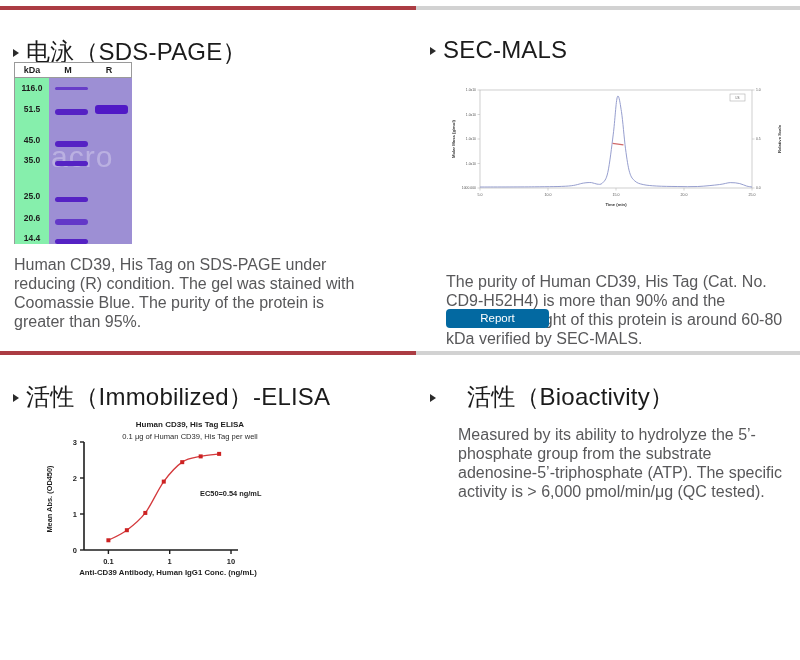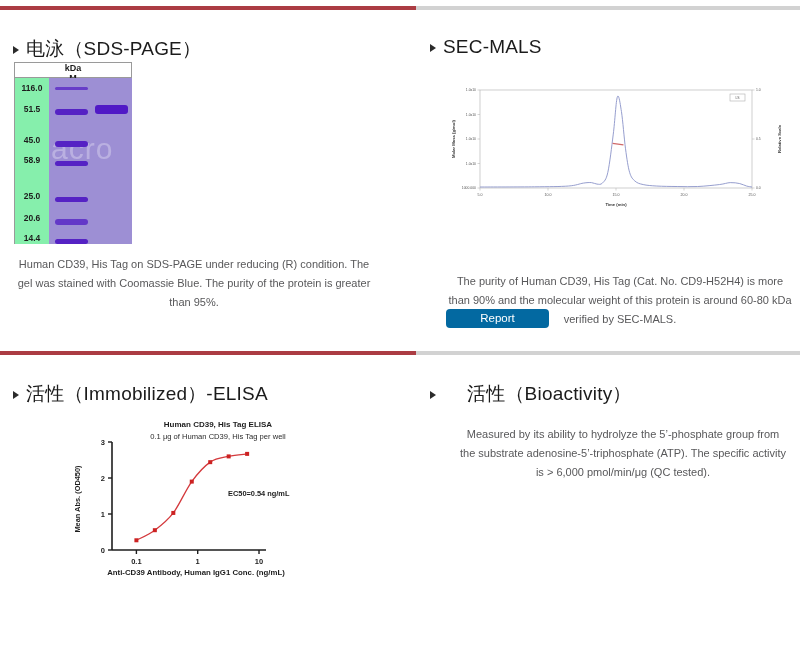--- a/index.html
+++ b/index.html
@@ -35,34 +35,33 @@
     display: flex; align-items: center; gap: 7px;
   }
   .section-head .bullet {
     display: inline-block;
     width: 0; height: 0;
     border-left: 6px solid #2b2b2b;
     border-top: 4px solid transparent;
     border-bottom: 4px solid transparent;
     position: relative; top: 1px;
   }
-  .section-head .htext { font-size: 19px; }
+  .section-head .htext { font-size: 24px; }
 
   #head-sdspage   { left: 13px; top: 36px; }
   #head-secmals   { left: 430px; top: 36px; }
   #head-elisa     { left: 13px; top: 381px; }
   #head-bioact    { left: 430px; top: 381px; gap: 31px; }
 
   
   .body-text {
     position: absolute;
-    font-size: 11px;
+    font-size: 16px;
     line-height: 19px;
     color: #58585a;
-    text-align: center;
   }
   #cap-sdspage { left: 14px; top: 255px; width: 360px; }
   #cap-secmals { left: 446px; top: 272px; width: 348px; }
   #cap-bioact  { left: 458px; top: 425px; width: 330px; }
   #cap-elisa   { left: 14px; top: 601px; width: 372px; }
 
   
   #report-button {
     position: absolute; left: 446px; top: 309px;
     width: 103px; height: 19px;
@@ -79,21 +78,20 @@
     position: absolute; left: 14px; top: 62px;
     width: 118px; height: 182px;
     background: #ffffff;
     border: 1px solid #9a9a9a;
   }
   .gel-header {
     position: absolute; left: 0; top: 0; width: 100%; height: 15px;
     display: flex; align-items: center;
     font-size: 9px; font-weight: bold; color: #1d1d1d;
     border-bottom: 1px solid #9a9a9a;
-    flex-direction: column;
   }
   .gel-header .lbl-kda { width: 34px; text-align: center; }
   .gel-header .lbl-m   { width: 38px; text-align: center; }
   .gel-header .lbl-r   { width: 44px; text-align: center; }
 
   .ladder-labels {
     position: absolute; left: 0; top: 15px; width: 34px; height: 166px;
     background: #86efac;
   }
   .ladder-labels span {
@@ -102,21 +100,21 @@
     font-size: 8.5px; font-weight: bold; color: #1d1d1d;
   }
 
   .gel-lanes {
     position: absolute; left: 34px; top: 15px;
     width: 83px; height: 166px;
     background: #9d8fd4;
     overflow: hidden;
   }
   .gel-lanes .wm {
-    position: absolute; left: 2px; top: 54px;
+    position: absolute; left: 2px; top: 62px;
     font-size: 30px; color: rgba(255,255,255,0.30);
     font-family: "Liberation Sans", sans-serif;
     letter-spacing: 1px;
   }
   .band {
     position: absolute;
     border-radius: 3px;
   }
   .band.m { left: 6px; width: 33px; background: #5522c4; }
   .band.r { left: 46px; width: 33px; background: #5019c6; }
@@ -124,21 +122,21 @@
   
   #secmals-figure {
     position: absolute; left: 444px; top: 84px;
     width: 347px; height: 128px;
     background: #ffffff;
   }
   #secmals-figure svg { display: block; }
 
   
   #elisa-figure {
-    position: absolute; left: 56px; top: 415px;
+    position: absolute; left: 28px; top: 415px;
     width: 330px; height: 175px;
     background: #14b8a6;
   }
   #elisa-figure svg { display: block; }
 </style>
 </head>
 <body>
 
 <div class="page">
 
@@ -154,21 +152,21 @@
   <div id="gel-figure">
     <div class="gel-header">
       <span class="lbl-kda">kDa</span>
       <span class="lbl-m">M</span>
       <span class="lbl-r">R</span>
     </div>
     <div class="ladder-labels" id="ladder-labels">
         <span style="top: 5px;">116.0</span>
         <span style="top: 26px;">51.5</span>
         <span style="top: 57px;">45.0</span>
-        <span style="top: 77px;">58.9</span>
+        <span style="top: 77px;">35.0</span>
         <span style="top: 113px;">25.0</span>
         <span style="top: 135px;">20.6</span>
         <span style="top: 155px;">14.4</span>
       </div>
     <div class="gel-lanes">
       <span class="wm">acro</span>
       <div class="band m" style="top:9px;  height:3px;  opacity:.75;"></div>
       <div class="band m" style="top:31px; height:6px;"></div>
       <div class="band m" style="top:63px; height:6px;"></div>
       <div class="band m" style="top:83px; height:5px;"></div>

